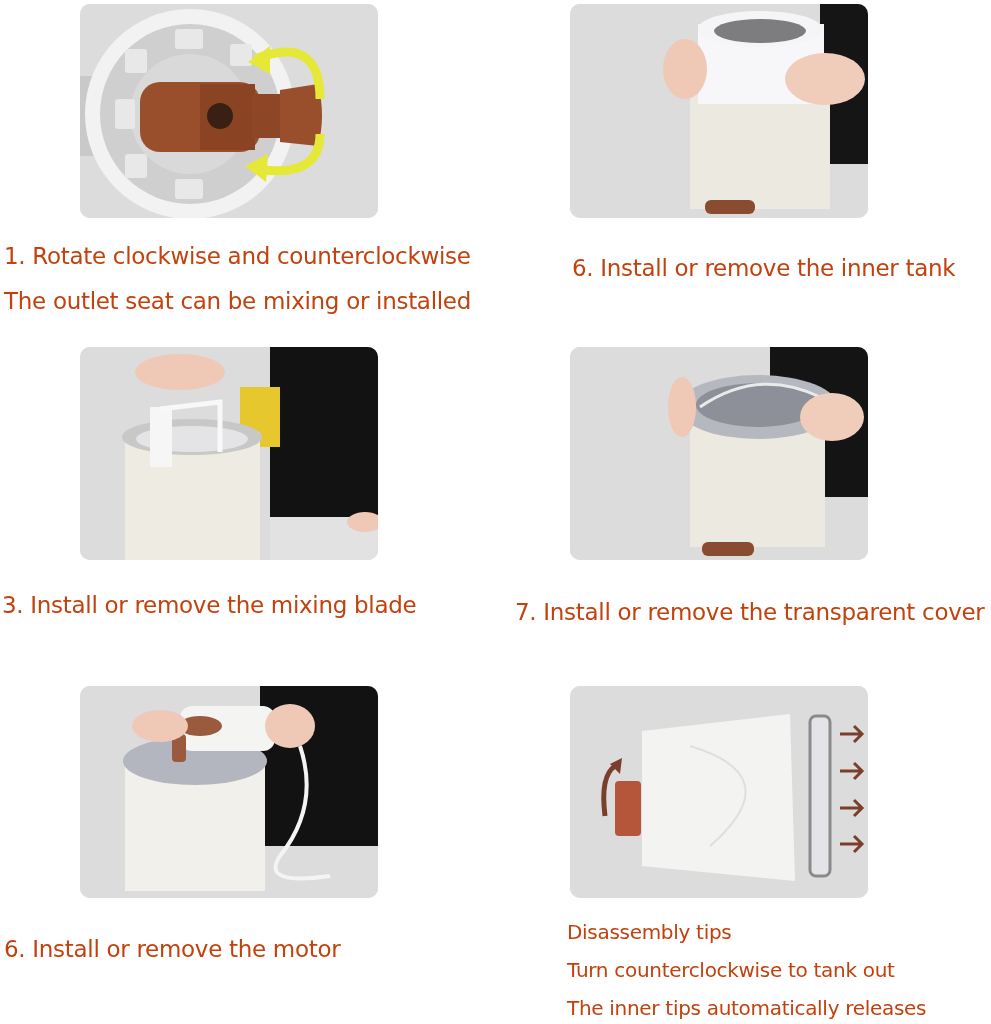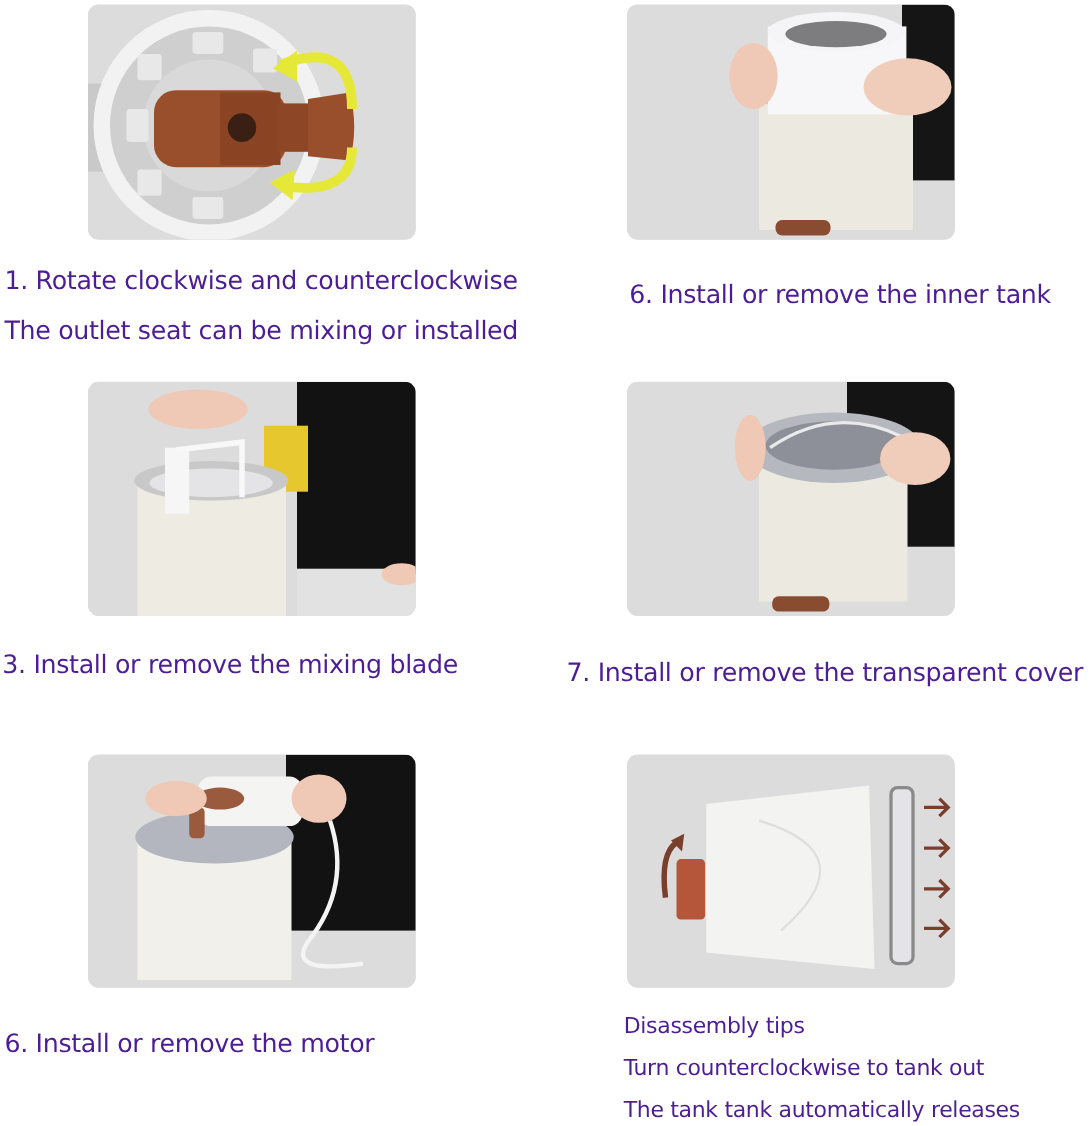--- a/index.html
+++ b/index.html
@@ -1,18 +1,18 @@
 <!DOCTYPE html>
 <html><head>
 <meta charset="utf-8">
 <style>
   html,body{margin:0;padding:0;background:#ffffff;}
   body{width:991px;height:1024px;position:relative;overflow:hidden;font-family:"DejaVu Sans","Liberation Sans",sans-serif;color:#111;}
   .panel{position:absolute;border-radius:10px;overflow:hidden;background:#dedede;}
-  .caption{position:absolute;font-size:23px;letter-spacing:-0.3px;white-space:nowrap;color:#4c1d95;line-height:1;}
+  .caption{position:absolute;font-size:23px;letter-spacing:-0.3px;white-space:nowrap;color:#c2410c;line-height:1;}
   .small{font-size:20px;}
   svg{display:block;width:100%;height:100%;}
 </style>
 </head>
 <body>
 
 <div class="panel" style="left:80px;top:4px;width:298px;height:214px;">
   <svg viewBox="0 0 298 214">
     <rect width="298" height="214" fill="#dcdcdc"></rect>
     <rect x="0" y="72" width="30" height="80" fill="#c9c9c9"></rect>
@@ -117,13 +117,13 @@
     <g stroke="#7a3f2c" stroke-width="3" fill="none">
       <path d="M270 48 L292 48 M284 40 L292 48 L284 56"></path>
       <path d="M270 85 L292 85 M284 77 L292 85 L284 93"></path>
       <path d="M270 122 L292 122 M284 114 L292 122 L284 130"></path>
       <path d="M270 158 L292 158 M284 150 L292 158 L284 166"></path>
     </g>
   </svg>
 </div>
 <div class="caption small" style="left:567px;top:922px;">Disassembly tips</div>
 <div class="caption small" style="left:567px;top:960px;">Turn counterclockwise to tank out</div>
-<div class="caption small" style="left:567px;top:998px;">The tank tank automatically releases</div>
+<div class="caption small" style="left:567px;top:998px;">The inner tips automatically releases</div>
 
 </body></html>

